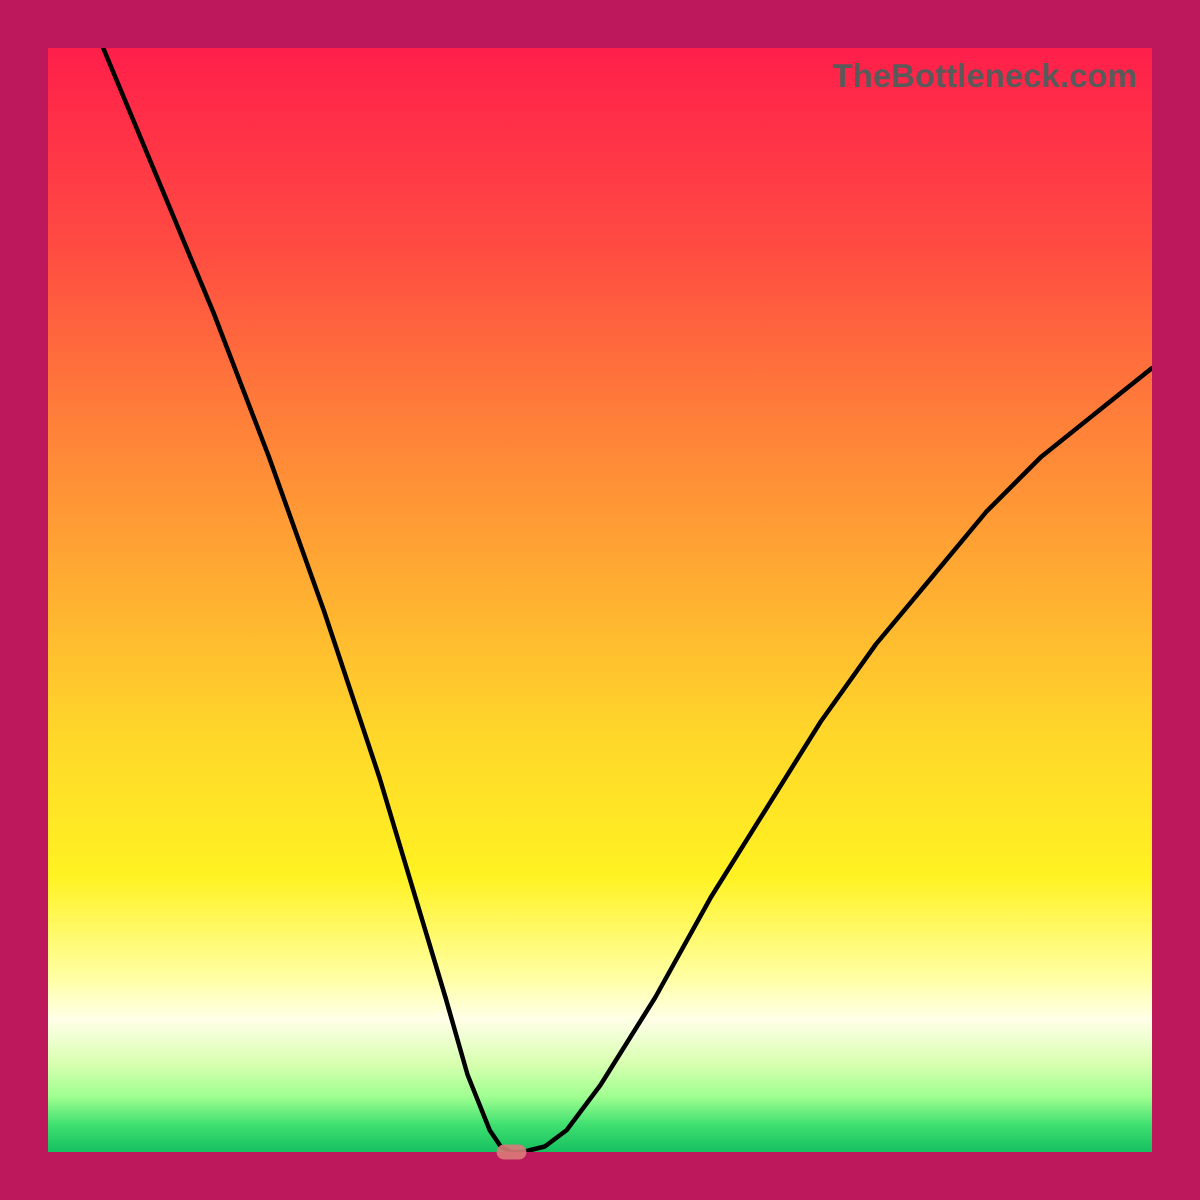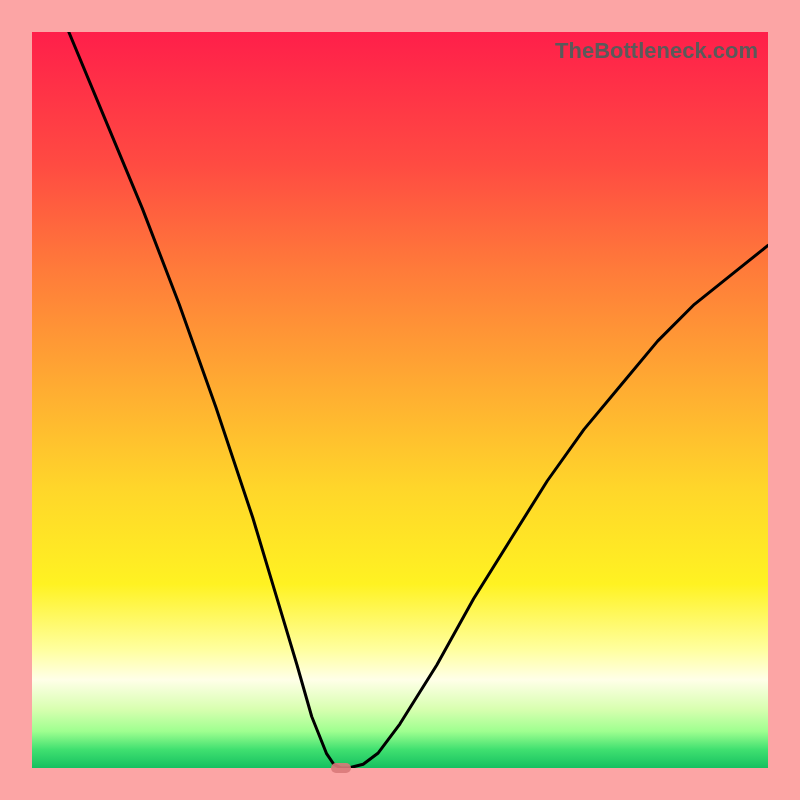--- a/index.html
+++ b/index.html
@@ -1,16 +1,16 @@
 <!DOCTYPE html>
 <html><head>
 <meta charset="utf-8">
 <style>
   html,body{margin:0;padding:0;width:800px;height:800px;background:#000;overflow:hidden}
-  .frame{position:absolute;left:0;top:0;width:800px;height:800px;background:#fca5a5}
+  .frame{position:absolute;left:0;top:0;width:800px;height:800px;background:#be185d}
   .plot{position:absolute;left:32px;top:32px;width:736px;height:736px;
         background:linear-gradient(to bottom,
           #ff1f4a 0%,
           #ff4b42 18%,
           #ff7a3a 32%,
           #ffab32 48%,
           #ffd62a 62%,
           #fff222 75%,
           #ffffa0 84%,
           #ffffe8 88%,

